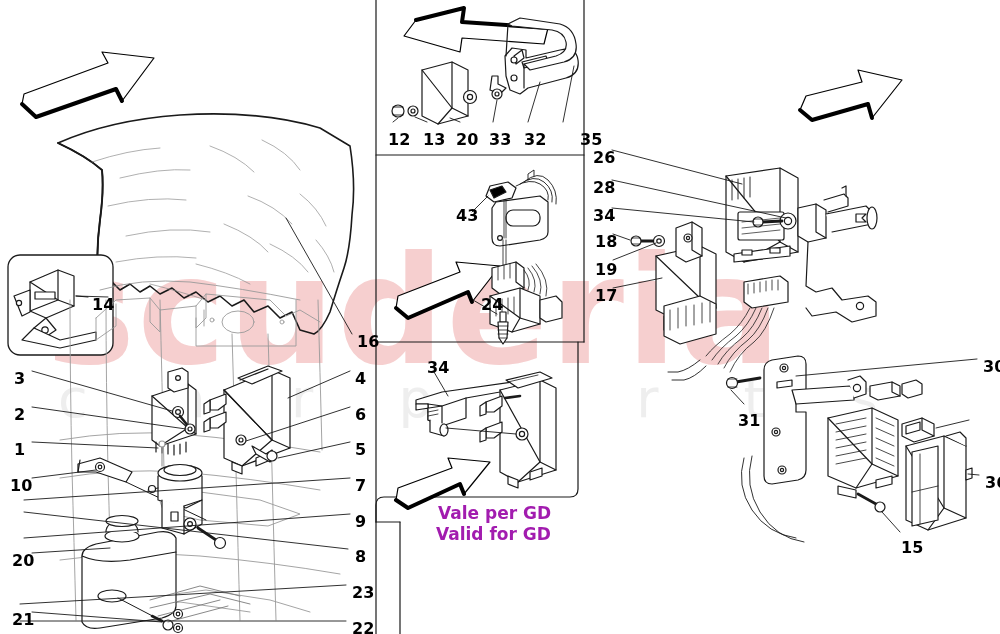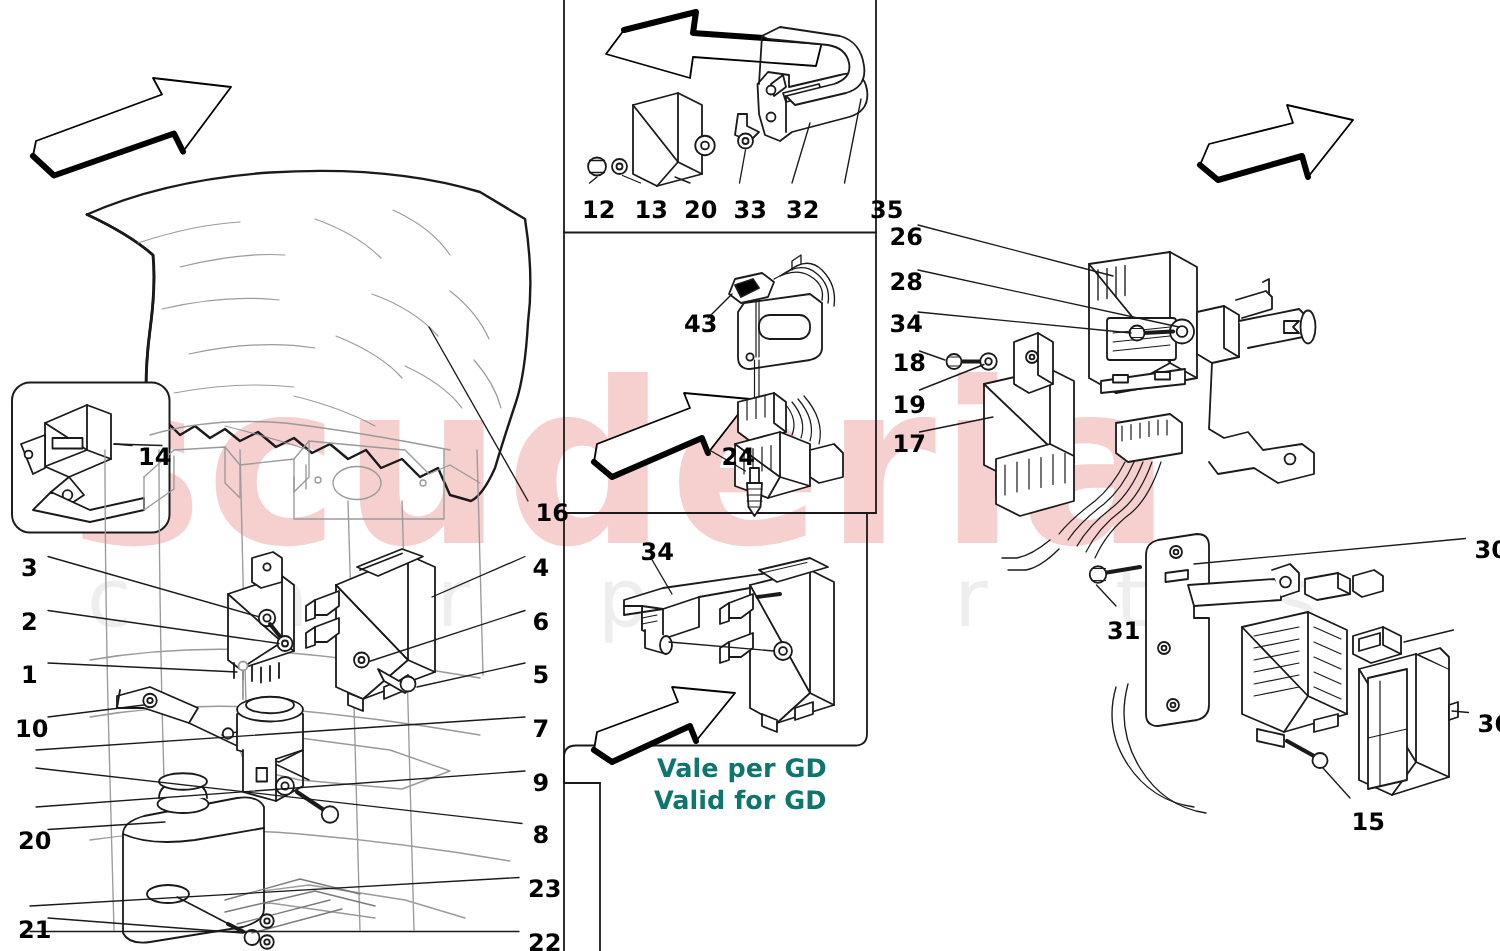--- a/index.html
+++ b/index.html
@@ -23,21 +23,21 @@
   }
   .lbl{
     position:absolute;
     font-family:"DejaVu Sans",sans-serif;
     font-size:16px;font-weight:700;color:#000;
     line-height:1;white-space:nowrap;text-align:right;
   }
   .gd-text{
     position:absolute;
     font-family:"DejaVu Sans",sans-serif;
-    font-size:17px;font-weight:700;color:#0f766e;
+    font-size:17px;font-weight:700;color:#a21caf;
     line-height:1.25;white-space:nowrap;text-align:center;
   }
 </style>
 </head>
 <body>
 
 <div id="stage">
 
   <svg class="layer" viewBox="0 0 1000 634" preserveAspectRatio="none">
     <defs>

